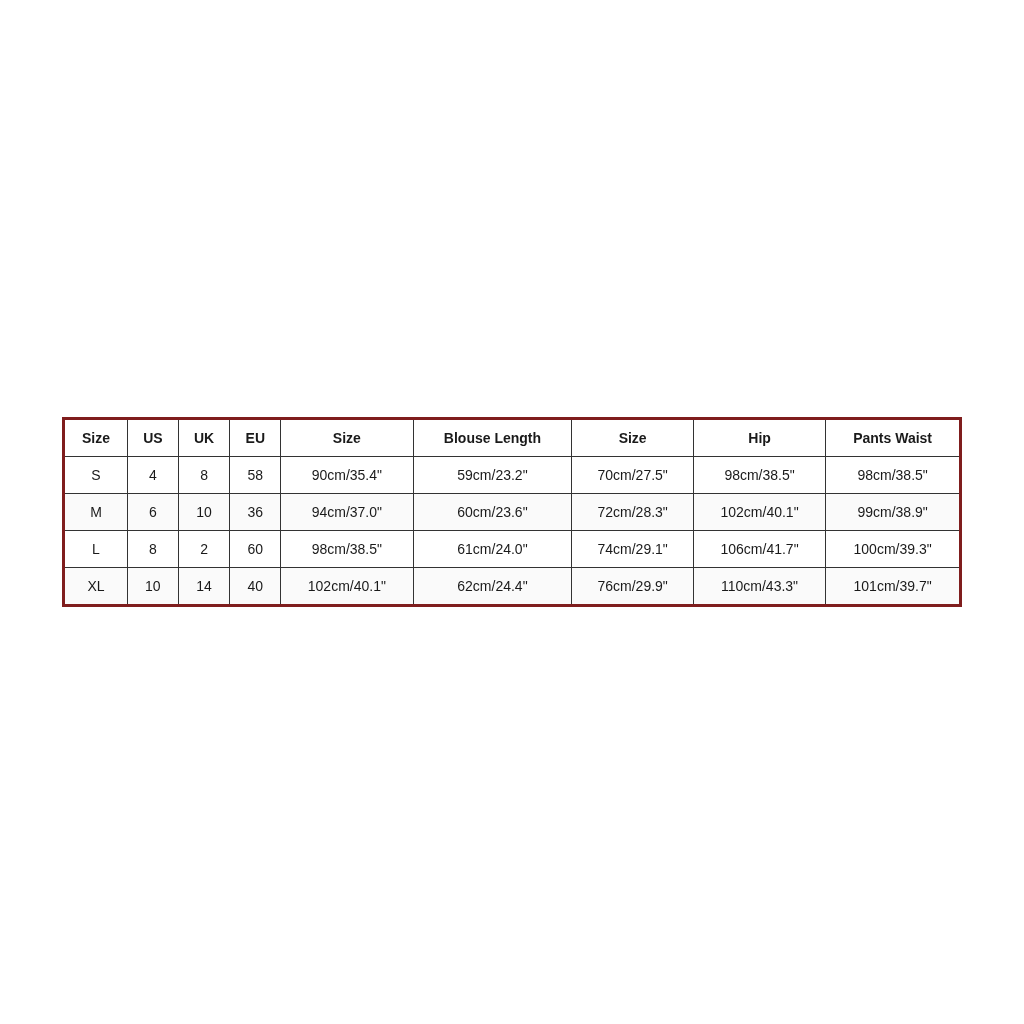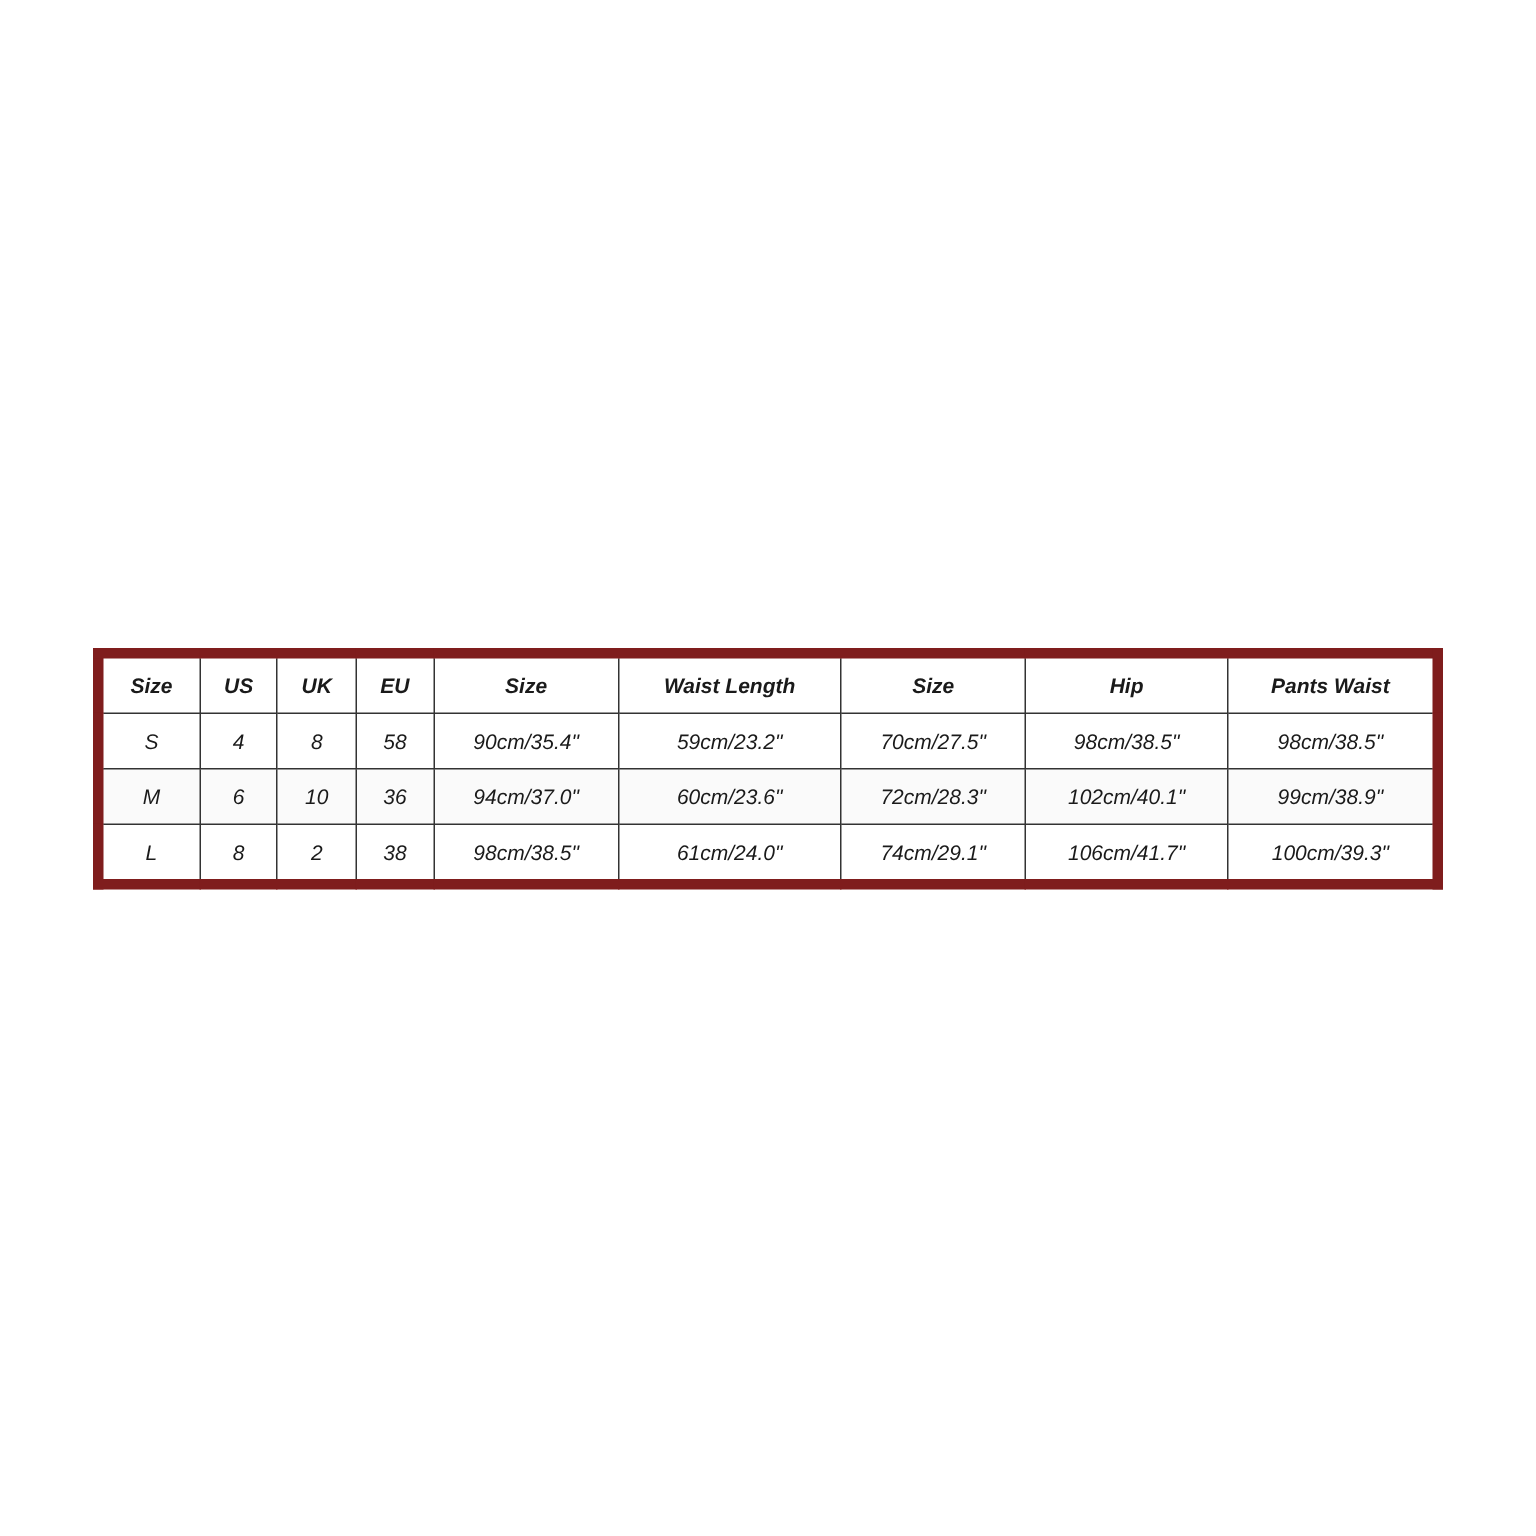--- a/index.html
+++ b/index.html
@@ -18,22 +18,21 @@
       font-family: Arial, sans-serif;
     }
 
     .table-container {
       width: 900px;
     }
 
     table {
       width: 100%;
       border-collapse: collapse;
-      border: 7px solid #7f1d1d;
-      font-style: italic;
+      border: 3px solid #7f1d1d;
     }
 
     th, td {
       border: 1px solid #333;
       padding: 10px 8px;
       text-align: center;
       font-size: 14px;
       color: #1a1a1a;
     }
 
@@ -55,21 +54,21 @@
 
 <div class="table-container">
   <table>
     <thead>
       <tr>
         <th>Size</th>
         <th>US</th>
         <th>UK</th>
         <th>EU</th>
         <th>Size</th>
-        <th>Waist Length</th>
+        <th>Blouse Length</th>
         <th>Size</th>
         <th>Hip</th>
         <th>Pants Waist</th>
       </tr>
     </thead>
     <tbody id="table-body">
     <tr>
           <td>S</td>
           <td>4</td>
           <td>8</td>
@@ -88,22 +87,33 @@
           <td>94cm/37.0"</td>
           <td>60cm/23.6"</td>
           <td>72cm/28.3"</td>
           <td>102cm/40.1"</td>
           <td>99cm/38.9"</td>
         </tr>
         <tr>
           <td>L</td>
           <td>8</td>
           <td>2</td>
-          <td>38</td>
+          <td>60</td>
           <td>98cm/38.5"</td>
           <td>61cm/24.0"</td>
           <td>74cm/29.1"</td>
           <td>106cm/41.7"</td>
           <td>100cm/39.3"</td>
         </tr>
+        <tr>
+          <td>XL</td>
+          <td>10</td>
+          <td>14</td>
+          <td>40</td>
+          <td>102cm/40.1"</td>
+          <td>62cm/24.4"</td>
+          <td>76cm/29.9"</td>
+          <td>110cm/43.3"</td>
+          <td>101cm/39.7"</td>
+        </tr>
       </tbody>
   </table>
 </div>
 
 </body></html>

